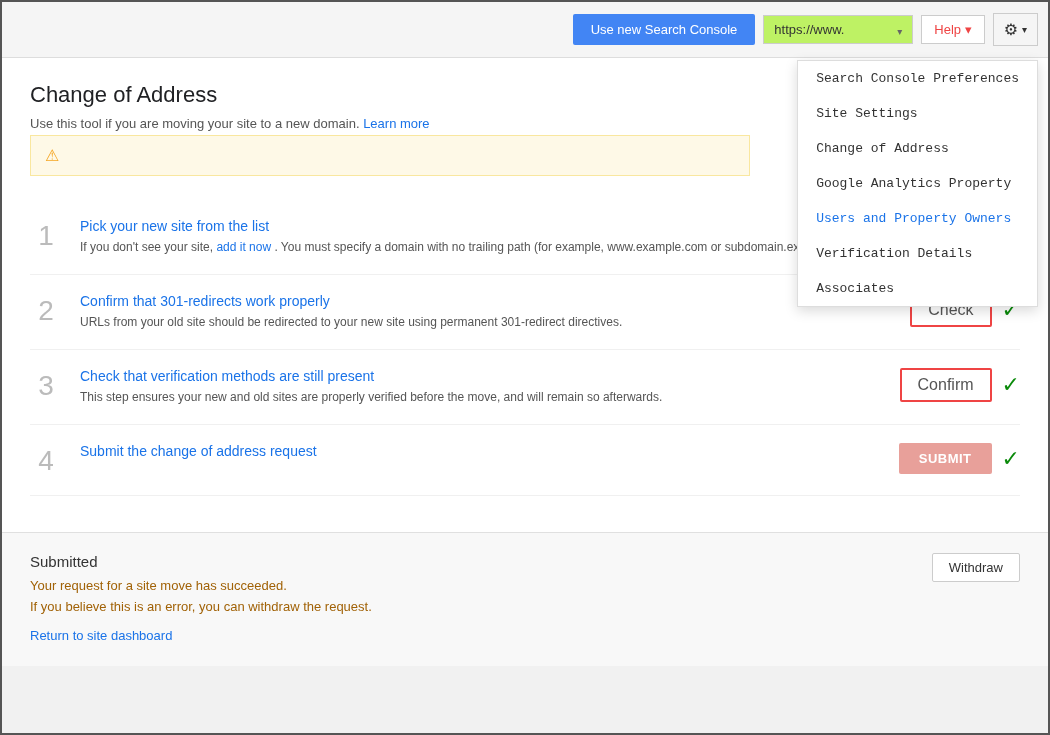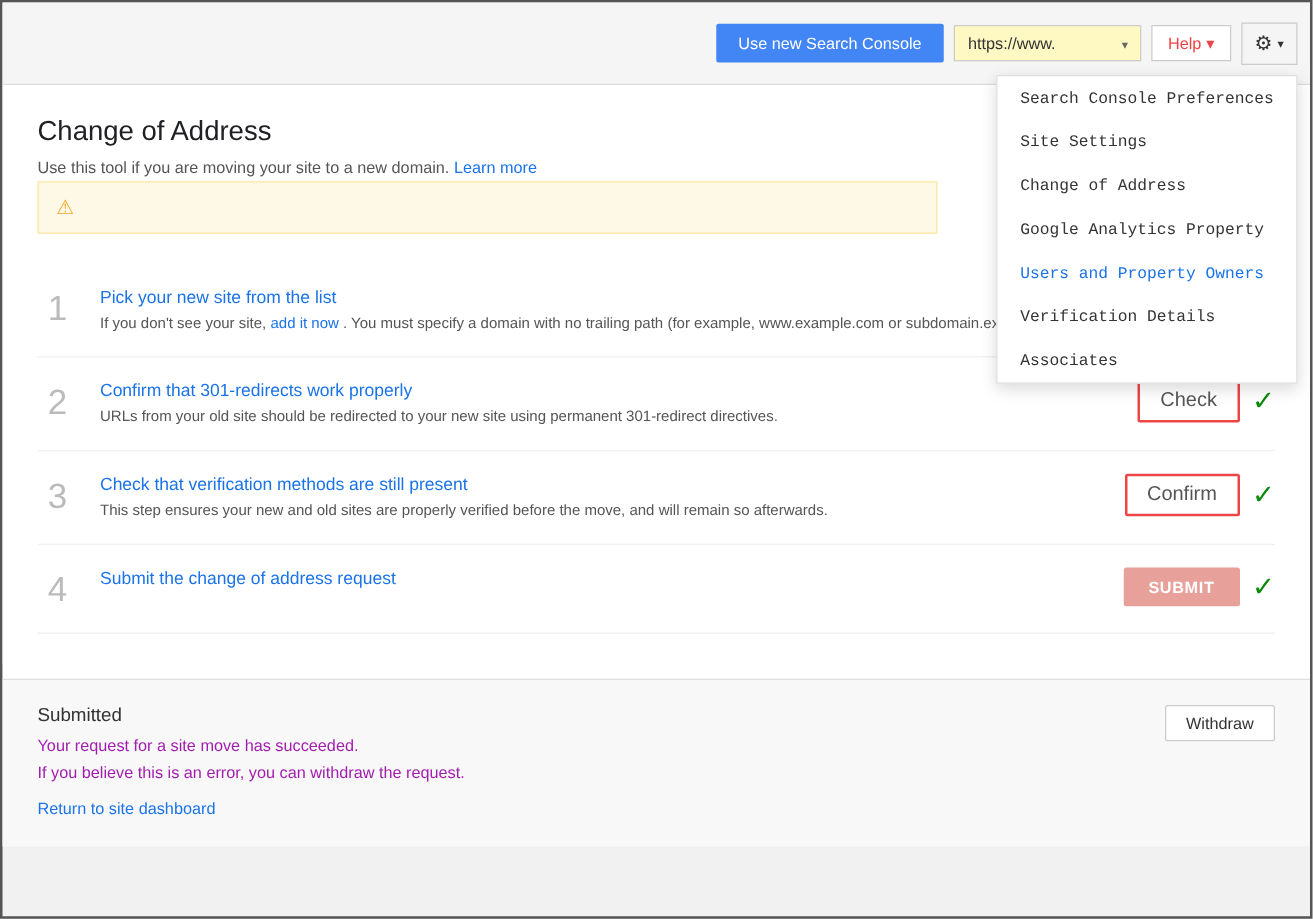--- a/index.html
+++ b/index.html
@@ -9,21 +9,21 @@
       width: 1050px;
       height: 735px;
       overflow: hidden;
       border: 2px solid #555;
     }
 
     
     .top-bar {
       background: #f5f5f5;
       border-bottom: 1px solid #ddd;
-      height: 66px;
+      height: 56px;
       display: flex;
       align-items: center;
       justify-content: flex-end;
       padding: 0 10px;
       gap: 8px;
     }
 
     .btn-use-console {
       background: #4285f4;
       color: white;
@@ -32,21 +32,21 @@
       font-size: 13px;
       border-radius: 2px;
       cursor: pointer;
       white-space: nowrap;
     }
 
     .url-dropdown {
       display: flex;
       align-items: flex-end;
       border: 1px solid #ccc;
-      background: #fef9c3;
+      background: #bef264;
       padding: 6px 10px;
       font-size: 13px;
       color: #333;
       cursor: pointer;
       min-width: 150px;
       justify-content: space-between;
       gap: 6px;
     }
 
     .url-dropdown .chevron {
@@ -225,21 +225,21 @@
 
     .submitted-title {
       font-size: 15px;
       color: #333;
       font-weight: 500;
       margin-bottom: 6px;
     }
 
     .submitted-text {
       font-size: 13px;
-      color: #a21caf;
+      color: #a16207;
       line-height: 1.6;
     }
 
     .submitted-row {
       display: flex;
       align-items: flex-start;
       justify-content: space-between;
     }
 
     .btn-withdraw {

